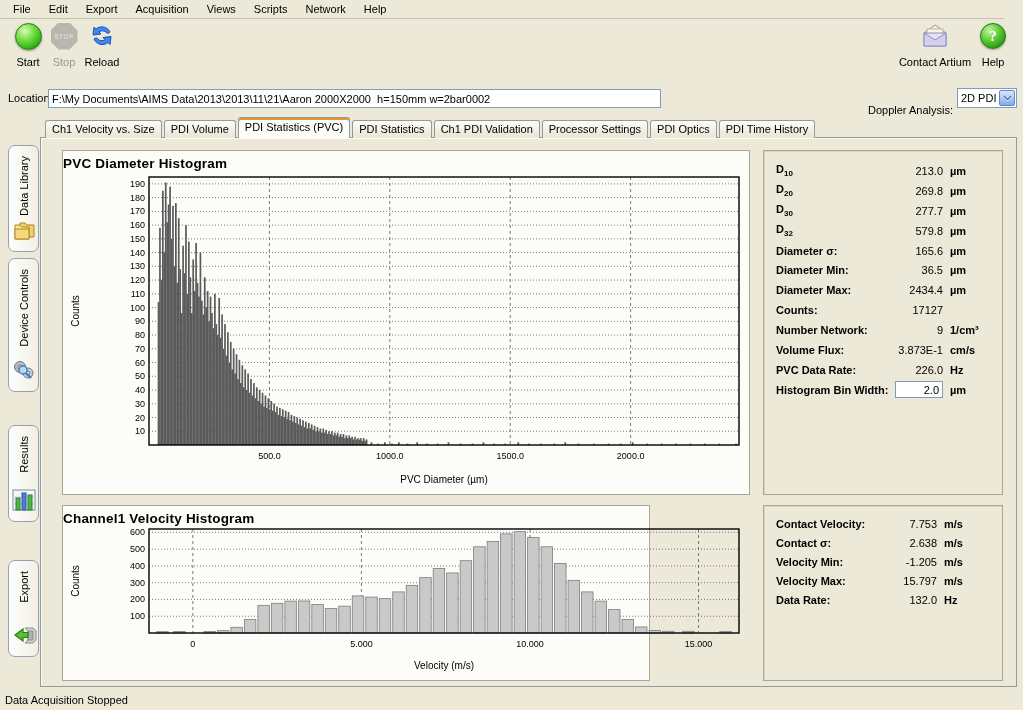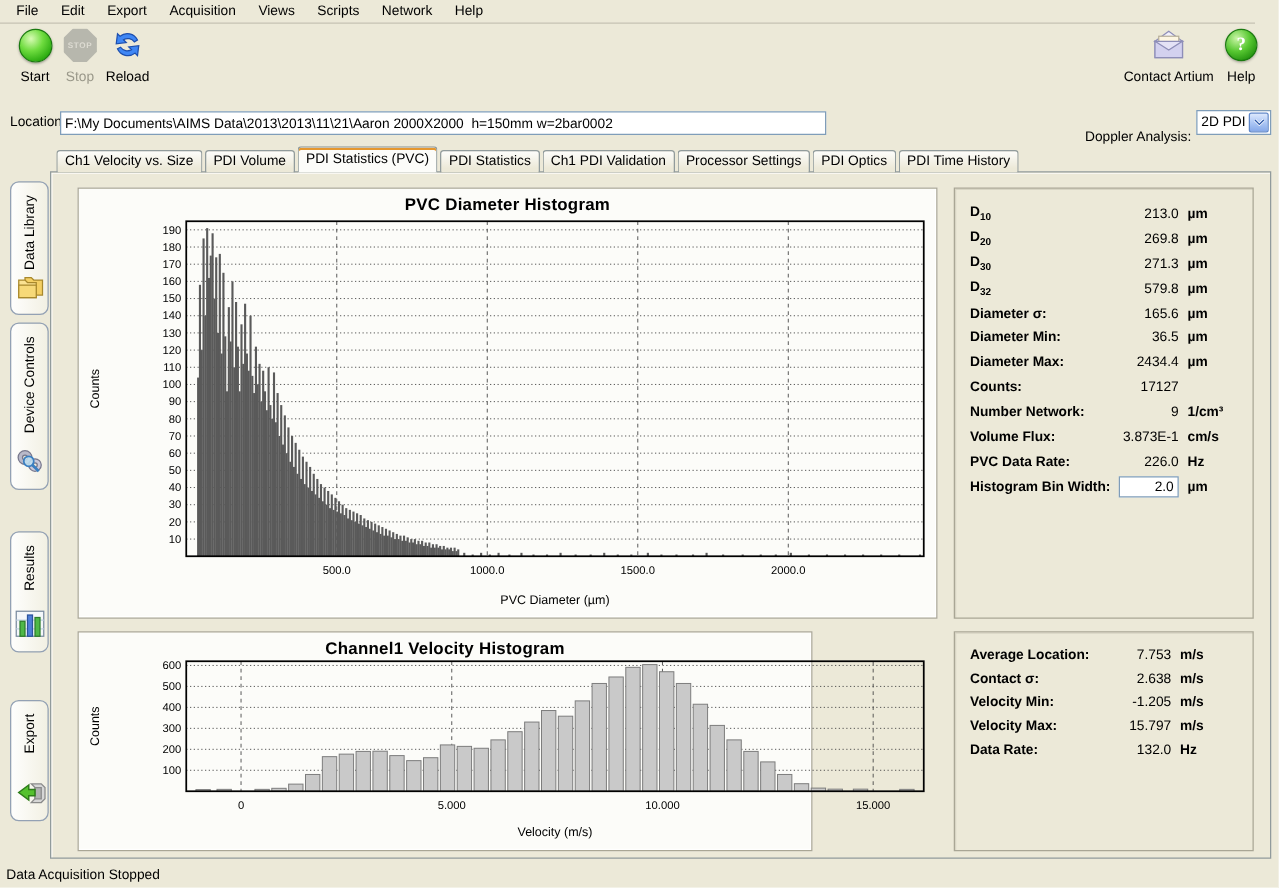--- a/index.html
+++ b/index.html
@@ -47,21 +47,21 @@
   
   #content-panel { position:absolute; left:40px; top:137px; width:977px; height:550px; background:#ece9d8;
      border:1px solid #919b9c; box-shadow:inset 1px 1px 0 #fdfcf9; }
   #tabstrip { position:absolute; left:45px; top:118px; height:20px; display:flex; align-items:flex-end; z-index:3; }
   .tab { height:18px; padding:2px 6px 0 6px; margin-right:2px; border:1px solid #919b9c; border-bottom:none;
      border-radius:3px 3px 0 0; background:linear-gradient(#fdfdfb,#ece9d8 80%); white-space:nowrap; cursor:default; }
   .tab.active { height:21px; padding-top:3px; background:#fcfcf9; box-shadow:inset 0 2px 0 #e5972e; position:relative; }
 
   
   .chart-panel { position:absolute; background:#fcfcf9; border:1px solid #a9a695; box-shadow:inset -1px -1px 0 #fff; }
-  .chart-title { position:absolute; width:100%; text-align:center; top:5px; font-weight:bold; font-size:13.5px; letter-spacing:.2px; }
+  .chart-title { position:absolute; width:100%; top:5px; font-weight:bold; font-size:13.5px; letter-spacing:.2px; }
   .stats-panel { position:absolute; border:1px solid #a9a695; box-shadow:inset 1px 1px 0 #d8d5c4; padding:10px 12px 0 12px; }
   .stat-row { display:flex; align-items:center; }
   .stat-label { flex:1; font-weight:bold; }
   .stat-value { text-align:right; }
   .stat-unit { font-weight:bold; margin-left:7px; }
   .stat-label sub { font-size:8px; font-weight:bold; }
   .bin-input { width:48px; height:17px; border:1px solid #7f9db9; background:#fff; text-align:right;
      font-family:"Liberation Sans",sans-serif; font-size:11px; padding:0 3px; }
 
   #pvc-chart-panel  { left:62px;  top:150px; width:688px; height:345px; }
@@ -465,21 +465,21 @@
         <span class="stat-value">213.0</span>
         <span class="stat-unit">µm</span>
       </div>
       <div class="stat-row">
         <span class="stat-label">D<sub>20</sub></span>
         <span class="stat-value">269.8</span>
         <span class="stat-unit">µm</span>
       </div>
       <div class="stat-row">
         <span class="stat-label">D<sub>30</sub></span>
-        <span class="stat-value">271.3</span>
+        <span class="stat-value">277.7</span>
         <span class="stat-unit">µm</span>
       </div>
       <div class="stat-row">
         <span class="stat-label">D<sub>32</sub></span>
         <span class="stat-value">579.8</span>
         <span class="stat-unit">µm</span>
       </div>
       <div class="stat-row">
         <span class="stat-label">Diameter σ:</span>
         <span class="stat-value">165.6</span>
@@ -601,21 +601,21 @@
           <text x="381" y="163" text-anchor="middle" class="axis-title">Velocity (m/s)</text>
         </g>
         <g>
           <text x="16" y="75" text-anchor="middle" class="axis-title" transform="rotate(-90 16 75)">Counts</text>
         </g>
       </svg>
   </div>
 
   <div id="vel-stats-panel" class="stats-panel">
       <div class="stat-row">
-        <span class="stat-label">Average Location:</span>
+        <span class="stat-label">Contact Velocity:</span>
         <span class="stat-value">7.753</span>
         <span class="stat-unit">m/s</span>
       </div>
       <div class="stat-row">
         <span class="stat-label">Contact σ:</span>
         <span class="stat-value">2.638</span>
         <span class="stat-unit">m/s</span>
       </div>
       <div class="stat-row">
         <span class="stat-label">Velocity Min:</span>

